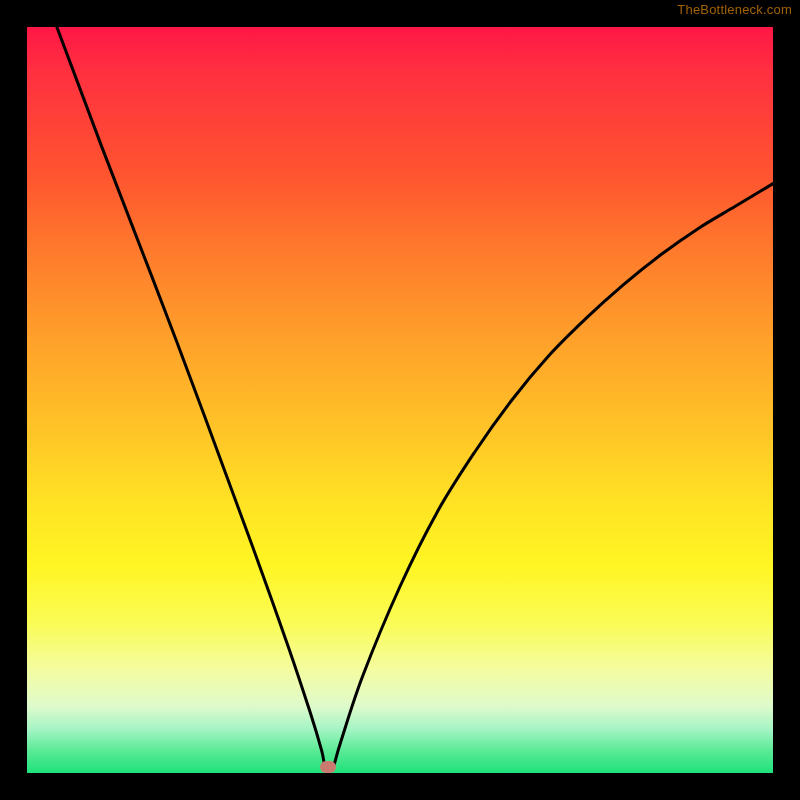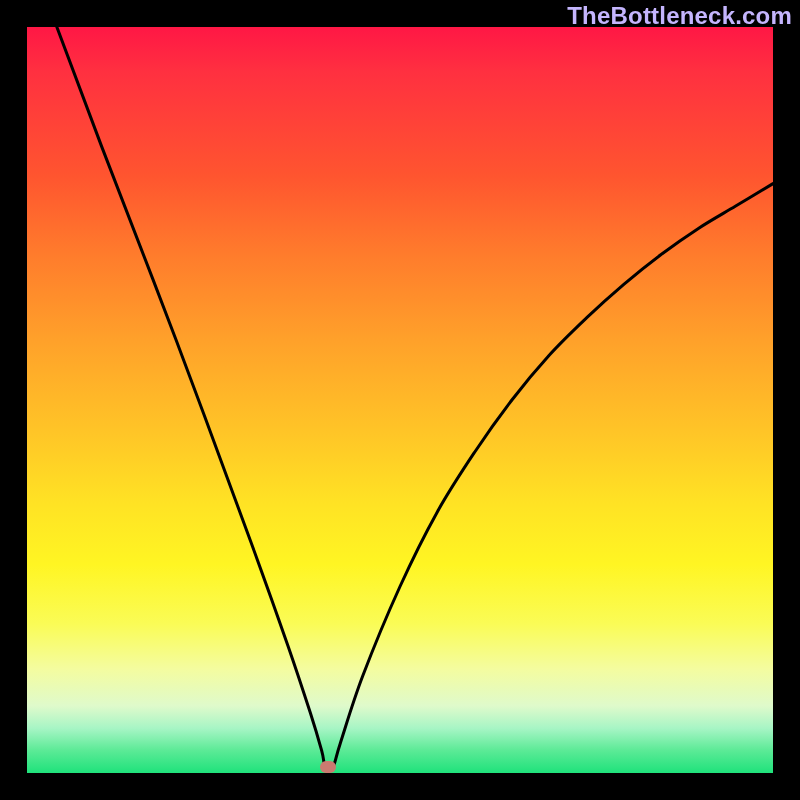--- a/index.html
+++ b/index.html
@@ -39,25 +39,24 @@
       #dffacb 91%,
       #a7f5c5 94%,
       #5bea96 97%,
       #1fe27b 100%
     );
   }
   .attrib {
     position: absolute;
     top: 2px;
     right: 8px;
-    color: #c4b5fd;
-    font-size: 24px;
+    color: #a16207;
+    font-size: 13px;
     letter-spacing: 0.2px;
     user-select: none;
-    font-weight: bold;
   }
   svg.curve {
     position: absolute;
     left: 0;
     top: 0;
   }
   .dot {
     position: absolute;
     width: 16px;
     height: 12px;

